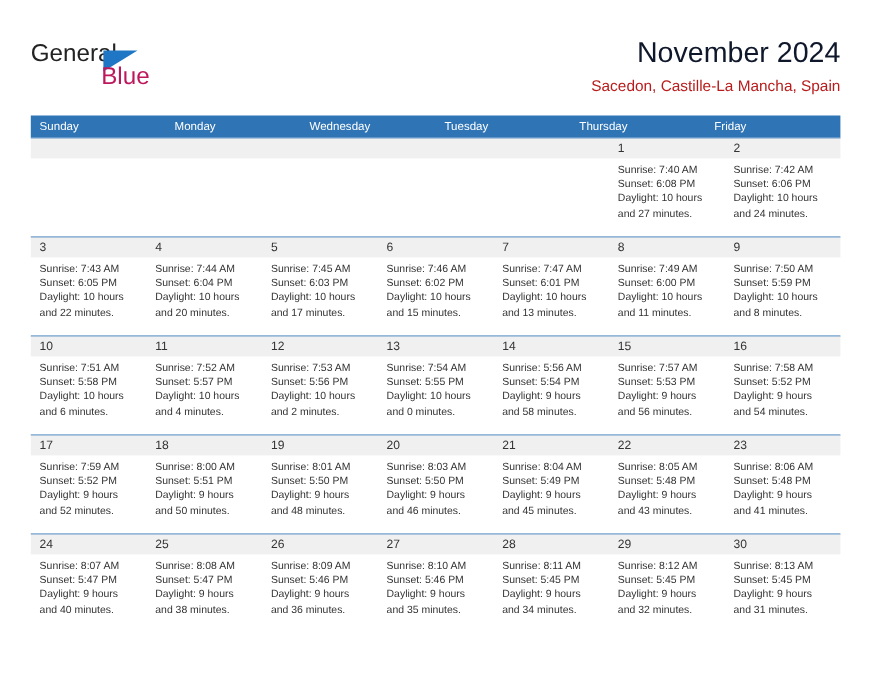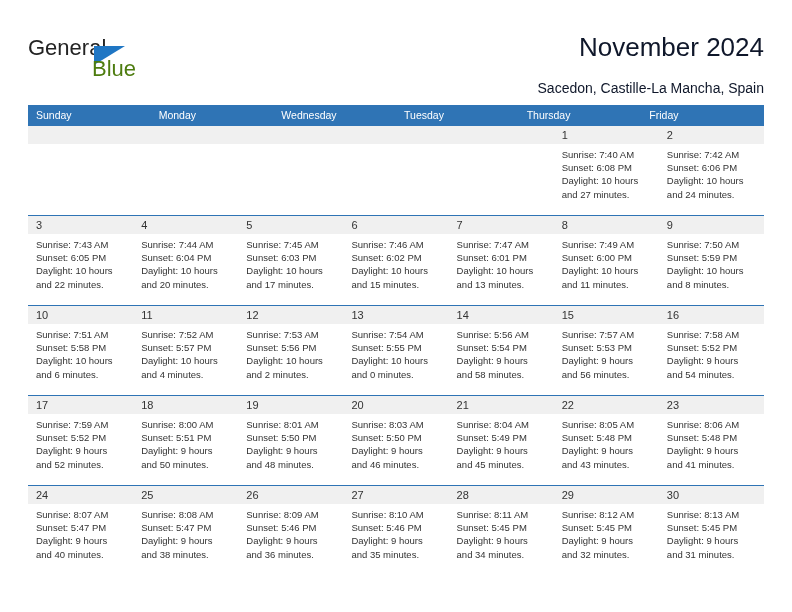--- a/index.html
+++ b/index.html
@@ -49,44 +49,44 @@
     width: 0;
     height: 0;
     border-left: 31px solid #1F76C4;
     border-bottom: 19px solid transparent;
   }
   .logo-blue {
     position: absolute;
     left: 64px;
     top: 21px;
     font-size: 22px;
-    color: #4d7c0f;
+    color: #be185d;
     line-height: 24px;
     font-weight: 400;
   }
 
   .title-block {
     position: absolute;
     right: 0;
     top: 0;
     text-align: right;
   }
   .cal-title {
     font-size: 26px;
     font-weight: 400;
     color: #0f172a;
     line-height: 34px;
     white-space: nowrap;
   }
   .cal-subtitle {
     font-size: 14px;
     font-weight: 400;
-    color: #0f172a;
+    color: #b91c1c;
     line-height: 22px;
-    margin-top: 13px;
+    margin-top: 3px;
     white-space: nowrap;
     text-align: right;
   }
 
   
   .calendar {
     position: absolute;
     left: 28px;
     top: 105px;
     width: 736px;

